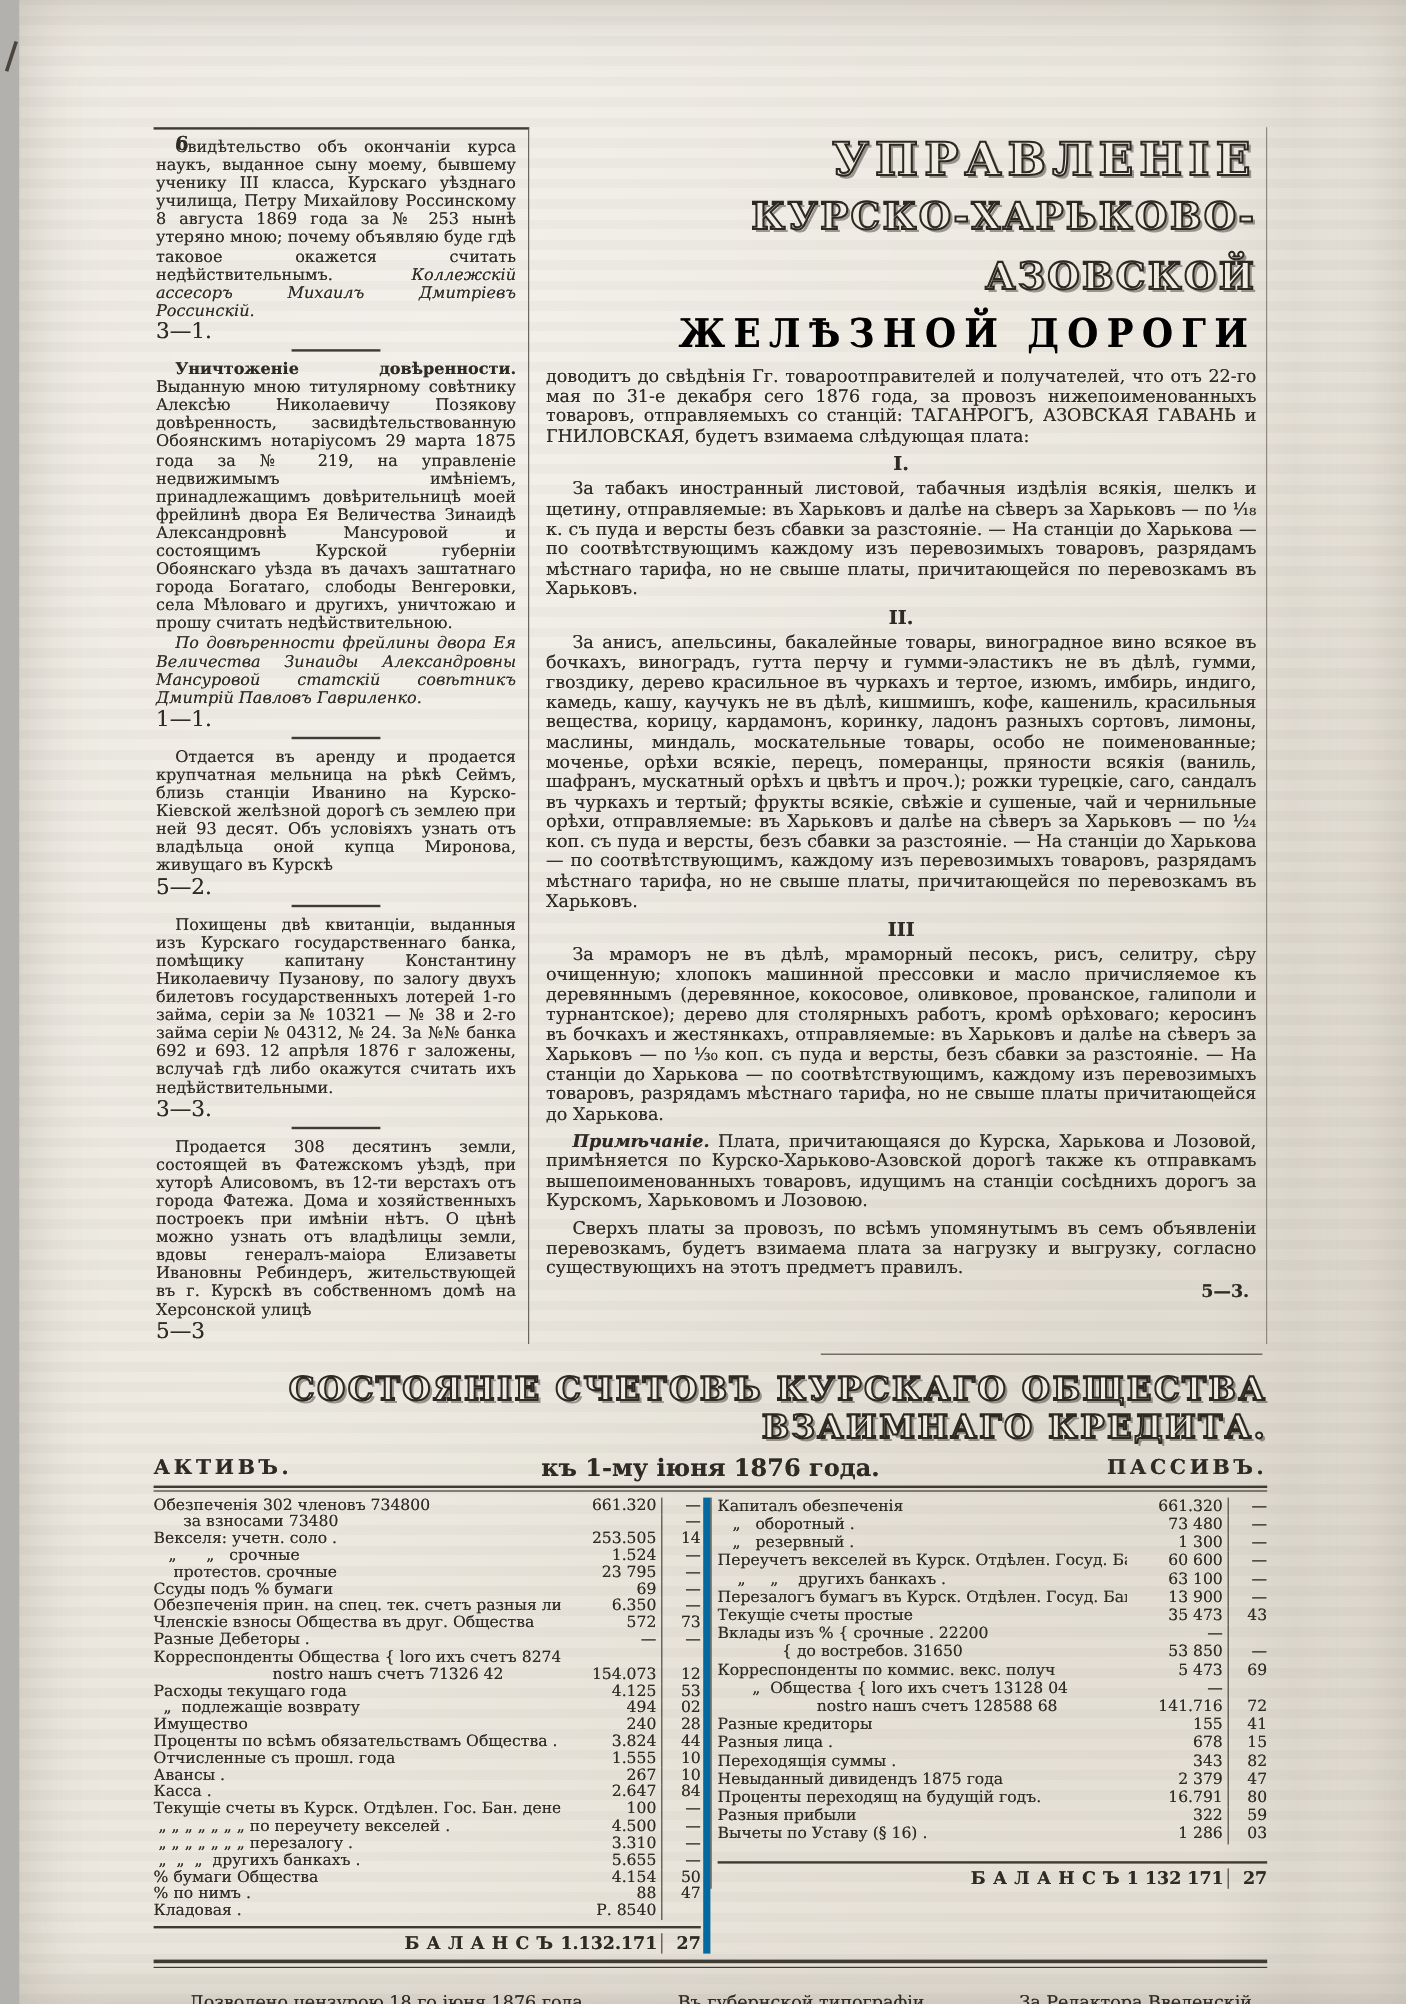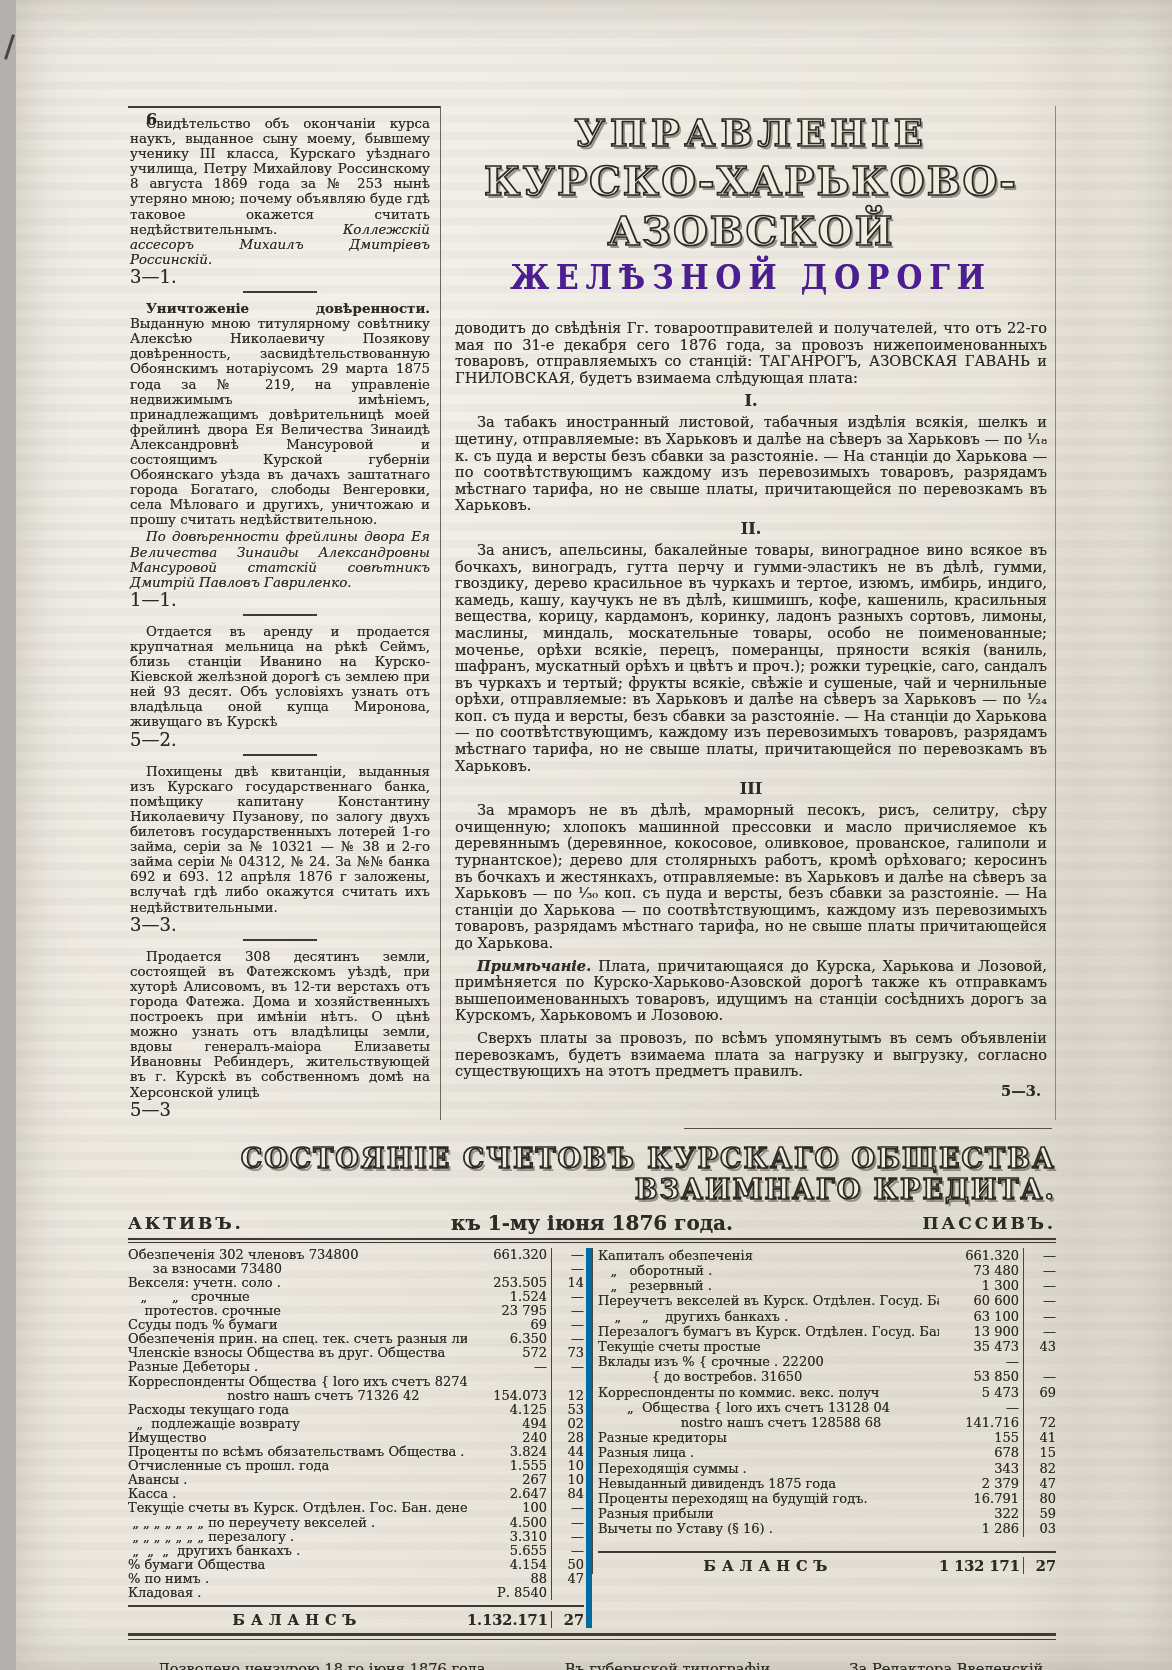--- a/index.html
+++ b/index.html
@@ -34,29 +34,29 @@
   .col-left{
     width:300px;flex:0 0 300px;padding:8px 10px 0 2px;
     border-top:2px solid #3f3b34;border-right:1px solid #6b675f;
     font-size:13.4px;line-height:15.1px;text-align:justify;
   }
   .col-left p{margin:0 0 2px;text-indent:16px;}
   .sig{}
   .tail{text-align:left;padding-right:10px;margin:0 0 3px;font-size:18px;}
   .sep{width:74px;border-top:2px solid #3f3b34;margin:7px auto 8px;}
   .col-right{flex:1;padding:4px 8px 0 14px;border-right:1px solid #8d897f;}
-  .rail-head{text-align:center;margin-bottom:20px;}
+  .rail-head{text-align:right;margin-bottom:6px;}
   .display-outline{
     color:#efece2;-webkit-text-stroke:1.7px #2c2822;
     text-shadow:2.5px 2.5px 0 rgba(70,64,55,.5);
     font-weight:bold;
   }
   .rail-h1{font-size:38px;letter-spacing:5px;line-height:46px;}
-  .rail-h2{font-size:40px;letter-spacing:2px;line-height:50px;}
-  .rail-h3{font-size:33px;letter-spacing:7px;font-weight:bold;color:#4c1d95;line-height:44px;font-stretch:condensed;}
+  .rail-h2{font-size:31px;letter-spacing:2px;line-height:50px;}
+  .rail-h3{font-size:33px;letter-spacing:7px;font-weight:bold;color:#000000;line-height:44px;font-stretch:condensed;}
   .col-right p{margin:0;font-size:14.6px;line-height:16.6px;text-align:justify;}
   .col-right p.ind{text-indent:22px;}
   .roman{ text-align:center;font-weight:bold;font-size:16px;margin:5px 0 4px;}
   .note-label{font-style:italic;font-weight:bold;}
   .closing-tail{text-align:right;font-weight:bold;font-size:14.6px;margin-top:2px;padding-right:6px;}
 
   
   .pre-table-rule{width:368px;border-top:1.5px solid #55514a;margin:8px 4px 14px auto;}
   .tbl-title{text-align:right;font-size:27px;letter-spacing:2px;margin:2px 0 6px;}
   .tbl-sub{display:flex;align-items:center;margin:2px 0 3px;gap:12px;}
@@ -67,21 +67,21 @@
   .tbl-body{display:flex;align-items:flex-start;}
   .half{width:50%;box-sizing:border-box;}
   .half.left{border-right:6px solid #0369a1;padding-right:2px;}
   .half.right{border-left:1px solid #4a463f;padding-left:5px;}
   .trow{display:flex;font-size:13px;line-height:14.1px;white-space:nowrap;}
   .half.right .trow{line-height:15.2px;}
   .tlabel{flex:1;overflow:hidden;}
   .trub{width:80px;text-align:right;padding-right:4px;flex:0 0 80px;}
   .tkop{width:30px;flex:0 0 30px;text-align:right;border-left:1px solid #4a463f;padding-left:2px;}
   .balance-row{display:flex;font-weight:bold;border-top:2px solid #3f3b34;margin-top:5px;padding-top:4px;font-size:14.5px;white-space:nowrap;}
-  .balance-row .blabel{flex:1;text-align:center;letter-spacing:6px;}
+  .balance-row .blabel{flex:1;text-align:right;letter-spacing:6px;}
   .half.right .balance-row{margin-top:14px;}
   .tbl-bottom{border-top:3px solid #3f3b34;border-bottom:1px solid #3f3b34;height:3px;margin-top:5px;}
 
   
   .footer{display:flex;justify-content:space-between;margin-top:20px;font-size:14.6px;padding:0 8px 0 30px;}
 </style>
 </head>
 <body>
 
 <div class="paper"></div>

